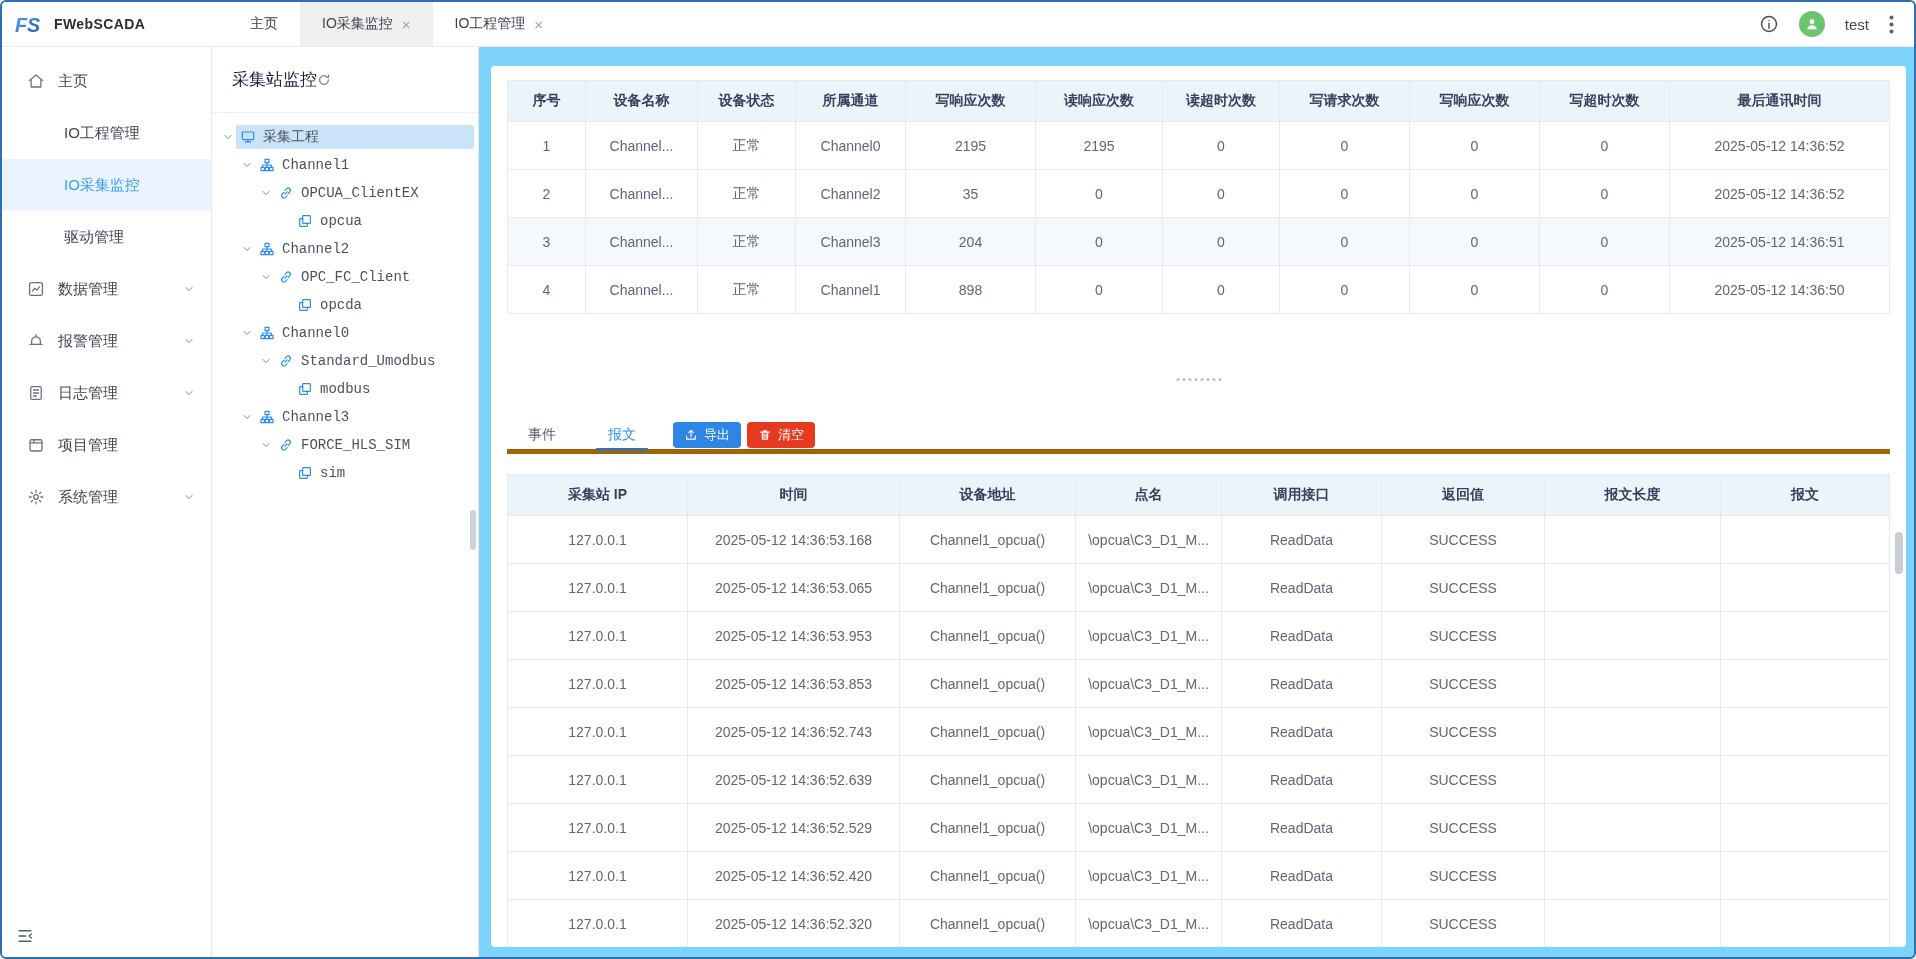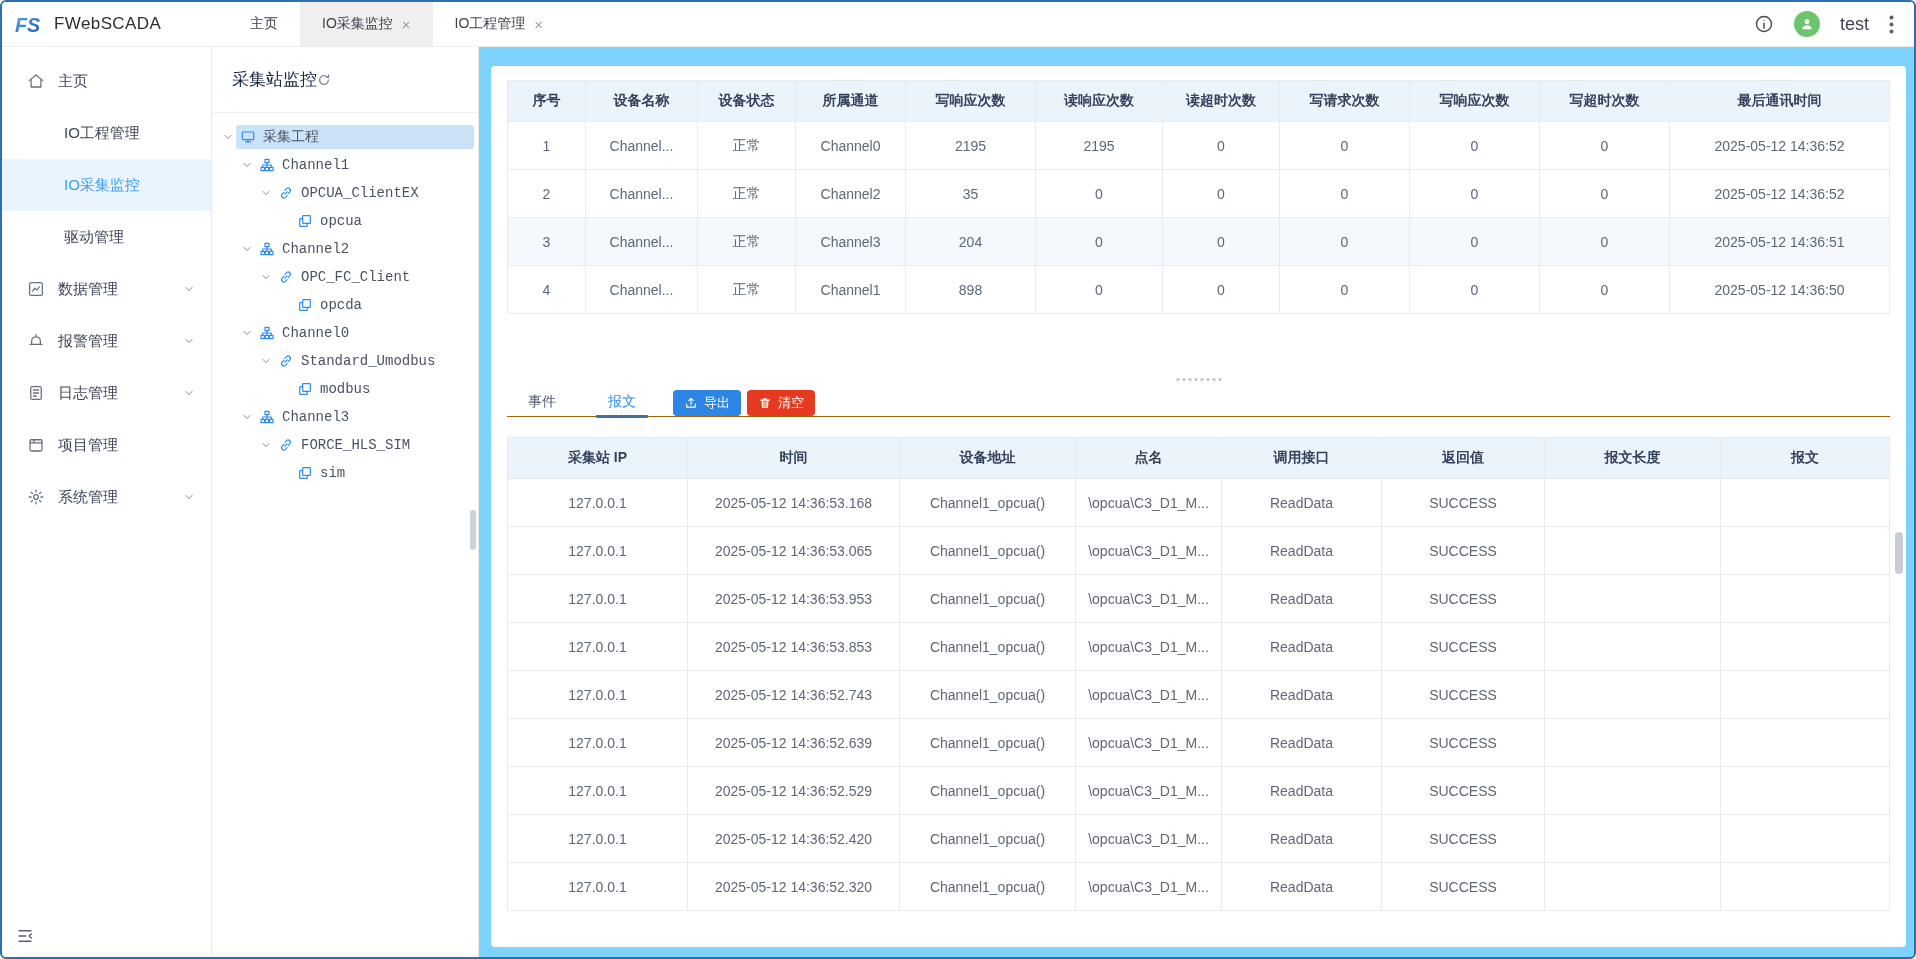--- a/index.html
+++ b/index.html
@@ -1,28 +1,28 @@
 <!DOCTYPE html>
 <html><head>
 <meta charset="utf-8">
 <style>
   html,body{margin:0;padding:0;background:#fff;font-family:"Liberation Sans","DejaVu Sans",sans-serif;}
   .page{width:1916px;height:959px;box-sizing:border-box;border:2px solid #2f6eb2;border-radius:6px;
         overflow:hidden;background:#7dd3fc;display:flex;flex-direction:column;}
   
   .topbar{flex:0 0 44px;background:#fff;display:flex;align-items:stretch;border-bottom:1px solid #ececec;z-index:3;}
   .brand{width:210px;display:flex;align-items:center;gap:10px;padding-left:12px;box-sizing:border-box;}
-  .app-title{font-size:17px;font-weight:normal;color:#2b2f36;letter-spacing:.4px;}
+  .app-title{font-size:14px;font-weight:bold;color:#2b2f36;letter-spacing:.4px;}
   .nav-tabs{display:flex;align-items:stretch;margin-left:16px;}
   .nav-tab{display:flex;align-items:center;gap:9px;padding:0 22px;font-size:14px;color:#3e4350;cursor:pointer;white-space:nowrap;}
   .nav-tab.active{background:#efefef;}
   .nav-tab .close{color:#9aa0aa;font-size:15px;line-height:1;}
   .topbar-right{margin-left:auto;display:flex;align-items:center;gap:20px;padding-right:20px;}
   .avatar{width:26px;height:26px;border-radius:50%;background:#6cc46c;display:flex;align-items:center;justify-content:center;}
-  .username{font-size:18px;color:#3f4752;}
+  .username{font-size:15px;color:#3f4752;}
   
   .body-row{flex:1;display:flex;min-height:0;}
   .sidebar{flex:0 0 210px;background:#fff;border-right:1px solid #e9e9e9;padding-top:8px;box-sizing:border-box;position:relative;}
   .side-item{height:52px;display:flex;align-items:center;gap:13px;padding:0 16px 0 25px;font-size:15px;color:#3f4656;cursor:pointer;}
   .side-item.child{padding-left:62px;}
   .side-item.active{background:#e9f4fe;color:#3d9df3;}
   .side-item .arrow{margin-left:auto;color:#808695;display:flex;}
   .side-item .sic{color:#68717f;display:flex;}
   .sidebar-footer{position:absolute;left:14px;bottom:8px;color:#55606e;cursor:pointer;}
   
@@ -47,21 +47,21 @@
   .status{color:#2d8cf0;font-size:14px;}
   .tbl{width:100%;border-collapse:collapse;table-layout:fixed;}
   .tbl th{background:#ebf3fb;border:1px solid #e8eaec;height:40px;font-size:14px;font-weight:bold;color:#35425c;padding:0 4px;
           overflow:hidden;white-space:nowrap;}
   .tbl td{border:1px solid #e8eaec;height:47px;text-align:center;font-size:14px;color:#5c6878;padding:0 6px;
           overflow:hidden;white-space:nowrap;text-overflow:ellipsis;}
   .tbl tr.alt td{background:#f5f9fd;}
   .splitter-area{flex:0 0 74px;position:relative;}
   .dots{position:absolute;left:50%;top:64px;transform:translateX(-50%);display:flex;gap:3px;}
   .dots i{width:3px;height:3px;background:#b9bec7;border-radius:50%;}
-  .log-tabs-row{flex:0 0 28px;display:flex;align-items:flex-end;border-bottom:1px solid #a16207;position:relative;}
+  .log-tabs-row{flex:0 0 28px;display:flex;align-items:center;border-bottom:5px solid #a16207;position:relative;margin-top:33px;}
   .log-tab{padding:0 21px;font-size:14px;color:#51596b;height:100%;display:flex;align-items:center;position:relative;cursor:pointer;margin-right:10px;}
   .log-tab.active{color:#2d8cf0;}
   .log-tab.active::after{content:"";position:absolute;left:9px;right:9px;bottom:-2px;height:3px;background:#44719c;border-radius:1px;}
   .btn-sm{height:26px;padding:0 11px;font-size:13px;margin-left:6px;}
   .btn-export{background:#2d85e6;}
   .btn-clear{background:#e63a20;}
   .msg-wrap{flex:1;overflow:hidden;margin-top:20px;}
   .v-scroll-thumb{position:absolute;right:3px;top:466px;width:8px;height:42px;background:#c8cdd5;border-radius:4px;}
   
   .ic{fill:none;stroke:currentColor;stroke-width:2;stroke-linecap:round;stroke-linejoin:round;}

